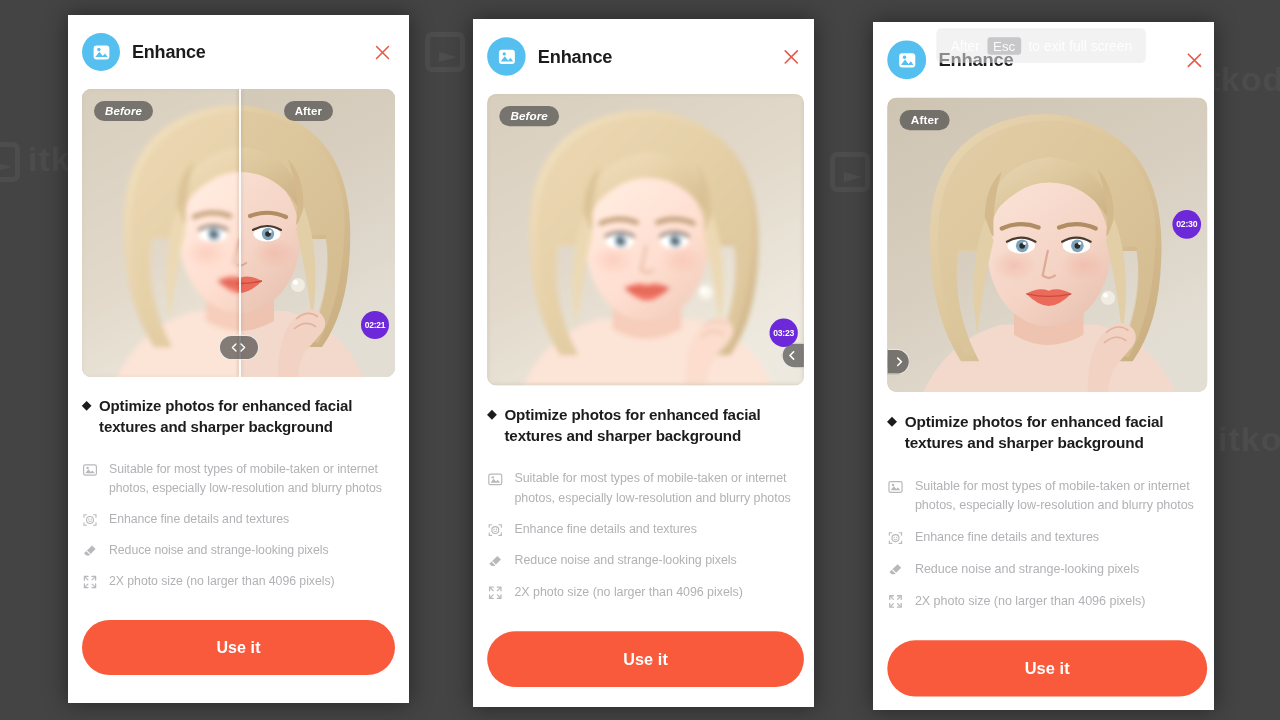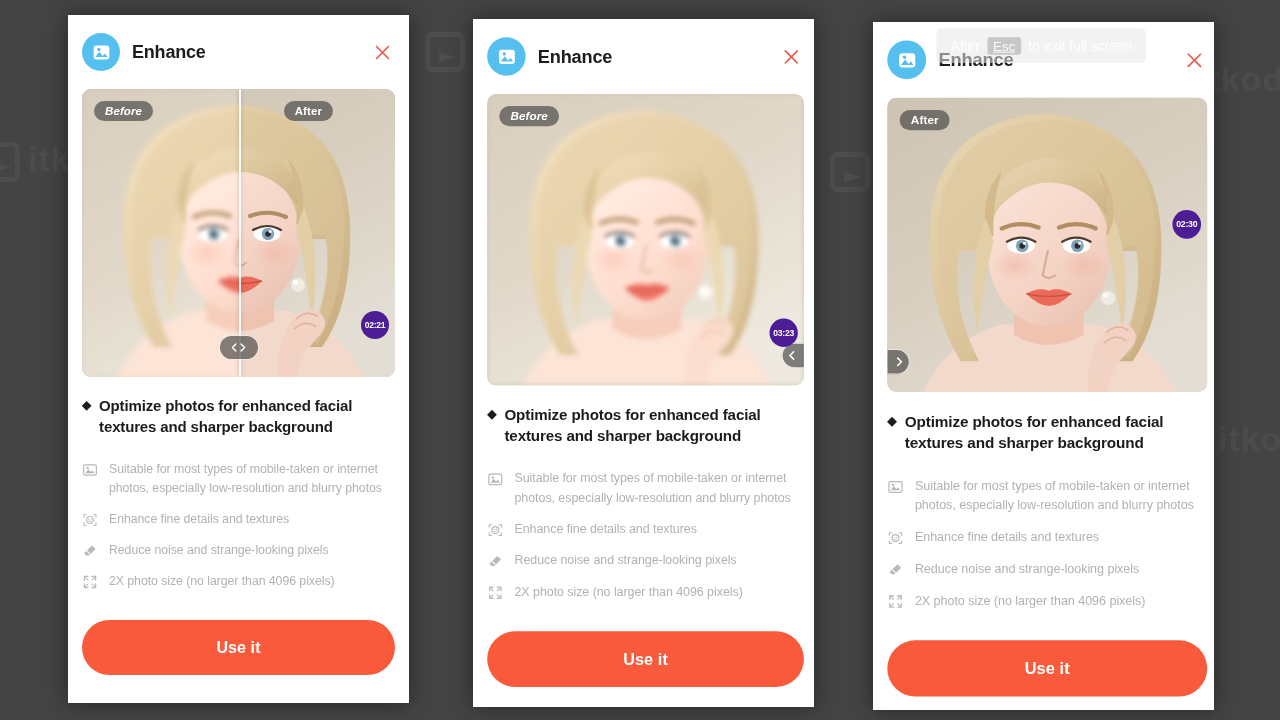--- a/index.html
+++ b/index.html
@@ -134,21 +134,20 @@
     color: rgba(255,255,255,0.92);
     font-size: 13.5px;
     white-space: nowrap;
     z-index: 5;
   }
   .esc-tip .kbd {
     background: rgba(120,120,124,0.35);
     border-radius: 3px;
     padding: 1px 6px;
     font-size: 13px;
-    text-decoration: underline;
   }
 
   
   .media-wrap {
     margin: 0 14px;
     flex: 0 0 288px;
     position: relative;
     border-radius: 9px;
     overflow: visible;
   }
@@ -213,21 +212,21 @@
     cursor: ew-resize;
     z-index: 4;
   }
   .handle.half-right { left: auto; border-radius: 13px 0 0 13px; border-right: none; width: 22px; justify-content: flex-start; padding-left: 4px; }
   .handle.half-left  { border-radius: 0 13px 13px 0; border-left: none; width: 22px; justify-content: flex-end; padding-right: 4px; }
 
   .timer {
     position: absolute;
     width: 28px; height: 28px;
     border-radius: 50%;
-    background: #4c1d95;
+    background: #6d28d9;
     color: #fff;
     font-size: 8.5px;
     font-weight: 700;
     display: flex;
     align-items: center;
     justify-content: center;
     z-index: 5;
     letter-spacing: -0.2px;
   }
 

